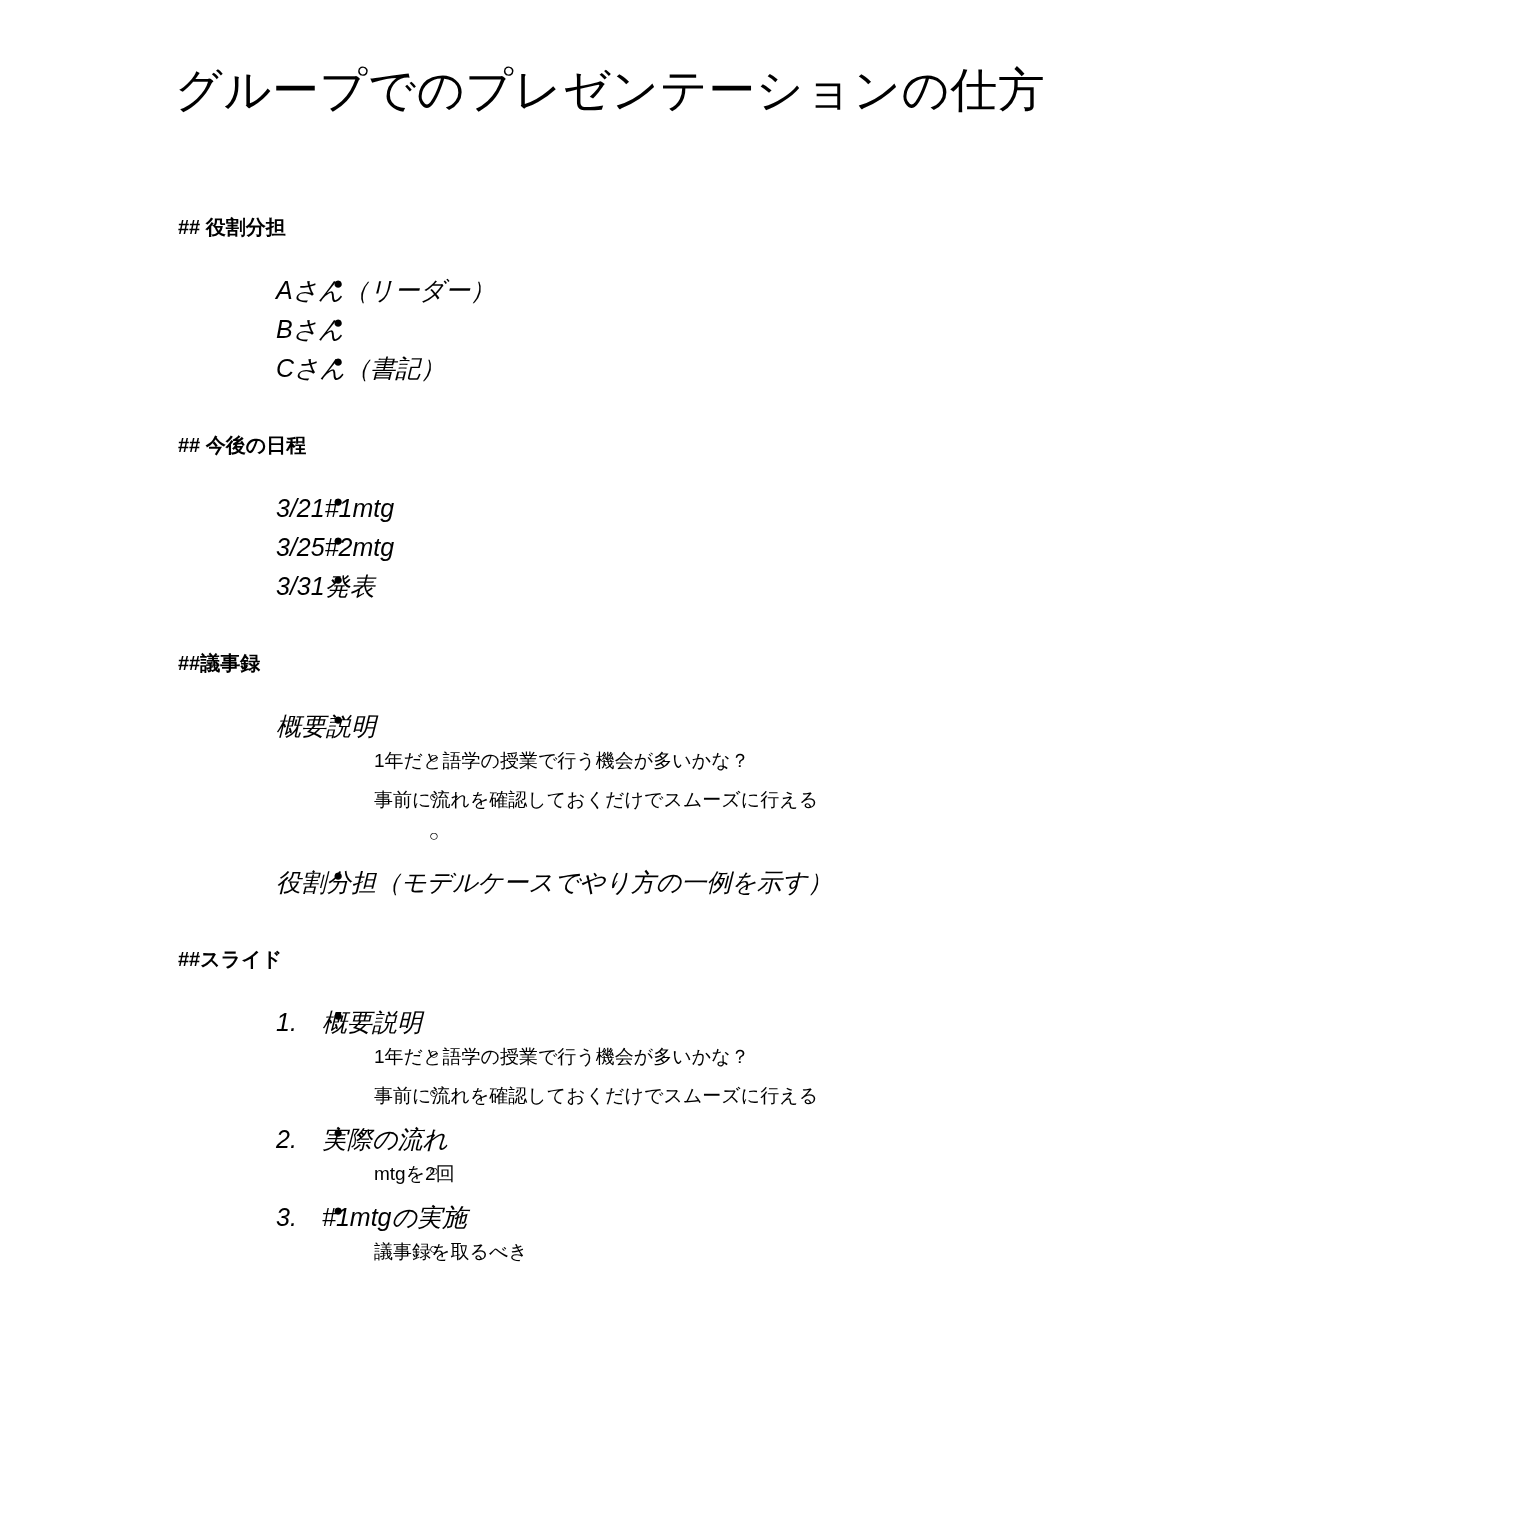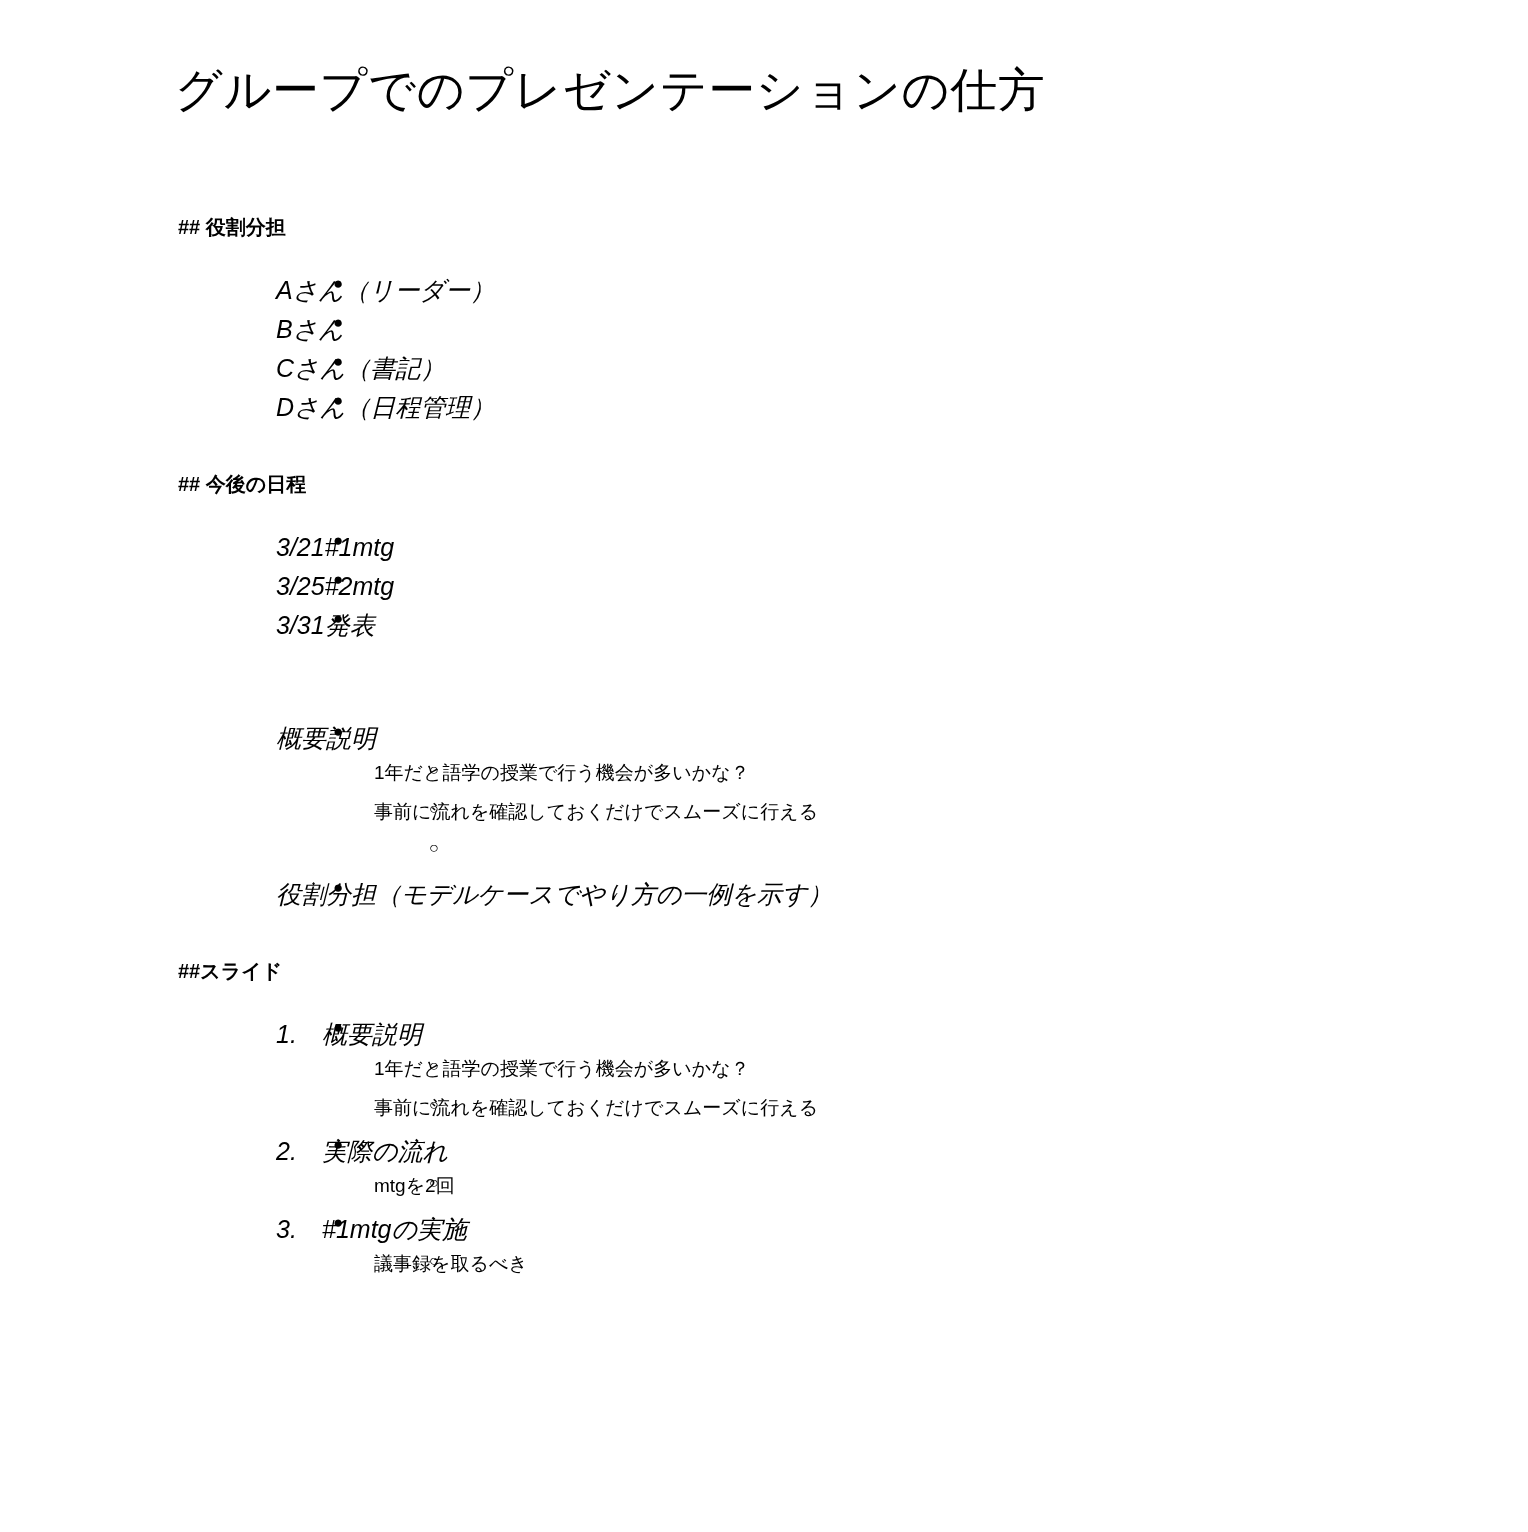--- a/index.html
+++ b/index.html
@@ -107,23 +107,20 @@
       <ul class="lvl1">
         <li>
             <span class="b1">Aさん（リーダー）</span>
           </li>
         <li>
             <span class="b1">Bさん</span>
           </li>
         <li>
             <span class="b1">Cさん（書記）</span>
           </li>
-        <li>
-            <span class="b1">Dさん（日程管理）</span>
-          </li>
       </ul>
     </div>
 
     <div class="gap-between-blocks"></div>
 
     <div>
       <div class="section-heading">## 今後の日程</div>
       <div class="gap-after-heading"></div>
       <ul class="lvl1">
         <li>
@@ -134,20 +131,21 @@
           </li>
         <li>
             <span class="b1">3/31発表</span>
           </li>
       </ul>
     </div>
 
     <div class="gap-between-blocks"></div>
 
     <div>
+      <div class="section-heading">##議事録</div>
       <div class="gap-after-heading"></div>
       <ul class="lvl1">
         <li>
           <span class="b1">概要説明</span>
           <ul class="lvl2">
             <li>
                 <span class="b2">1年だと語学の授業で行う機会が多いかな？</span>
               </li>
             <li>
                 <span class="b2">事前に流れを確認しておくだけでスムーズに行える</span>

